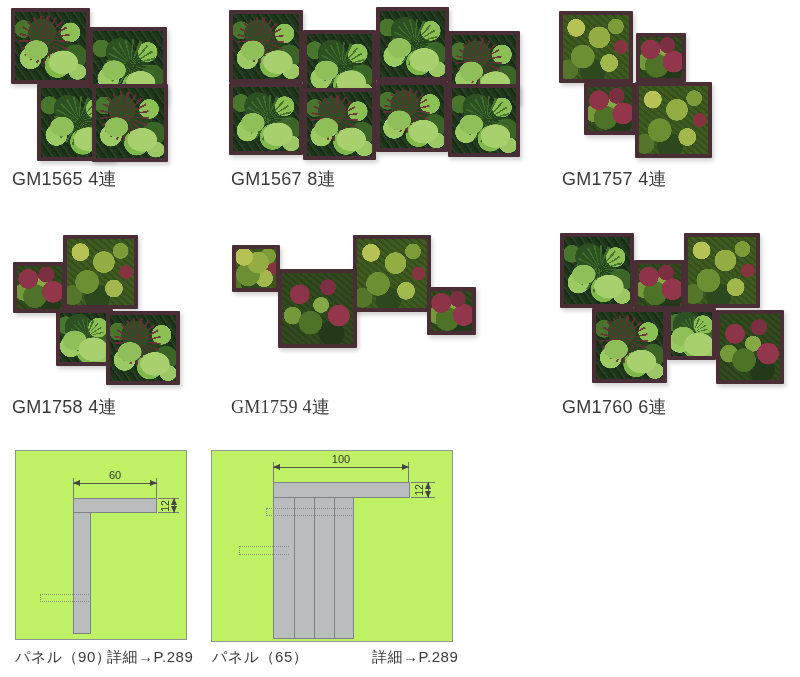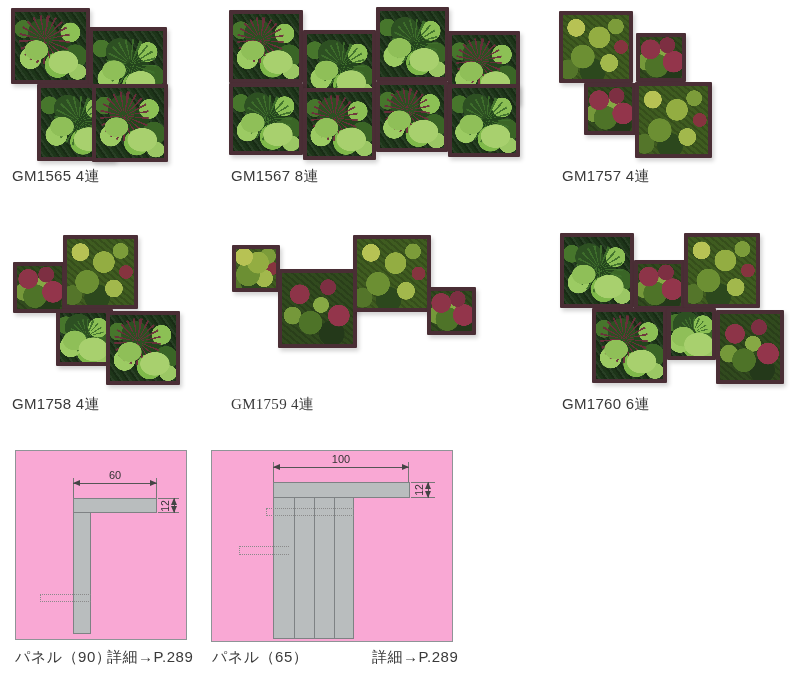--- a/index.html
+++ b/index.html
@@ -64,26 +64,26 @@
   .spike-red::before{
     left:6%;top:4%;
     background:repeating-conic-gradient(from 8deg, #6d2c3c 0 5deg, rgba(0,0,0,0) 5deg 17deg);
   }
   .spike-green::before{
     left:18%;top:12%;
     background:repeating-conic-gradient(from 22deg, #3f702c 0 5deg, rgba(0,0,0,0) 5deg 17deg);
   }
 
   .product-label{
-    position:absolute;font-size:15px;color:var(--text,#3a3a3a);
+    position:absolute;font-size:18px;color:var(--text,#3a3a3a);
     letter-spacing:.3px;white-space:nowrap;
   }
 
   
-  .dbox{position:absolute;box-sizing:border-box;border:1px solid var(--boxborder,#8f9497);background:#f9a8d4;}
+  .dbox{position:absolute;box-sizing:border-box;border:1px solid var(--boxborder,#8f9497);background:#bef264;}
   .bar{position:absolute;box-sizing:border-box;background:var(--barfill,#b9bdbe);border:1px solid var(--barstroke,#7e8284);}
   .dline-h{position:absolute;height:1px;background:#555;}
   .dline-v{position:absolute;width:1px;background:#555;}
   .ext-v{position:absolute;width:1px;background:#777;}
   .ext-h{position:absolute;height:1px;background:#777;}
   .arr{position:absolute;width:0;height:0;}
   .arr.left {border-top:3px solid transparent;border-bottom:3px solid transparent;border-right:7px solid #444;}
   .arr.right{border-top:3px solid transparent;border-bottom:3px solid transparent;border-left:7px solid #444;}
   .arr.up   {border-left:3px solid transparent;border-right:3px solid transparent;border-bottom:7px solid #444;}
   .arr.down {border-left:3px solid transparent;border-right:3px solid transparent;border-top:7px solid #444;}

